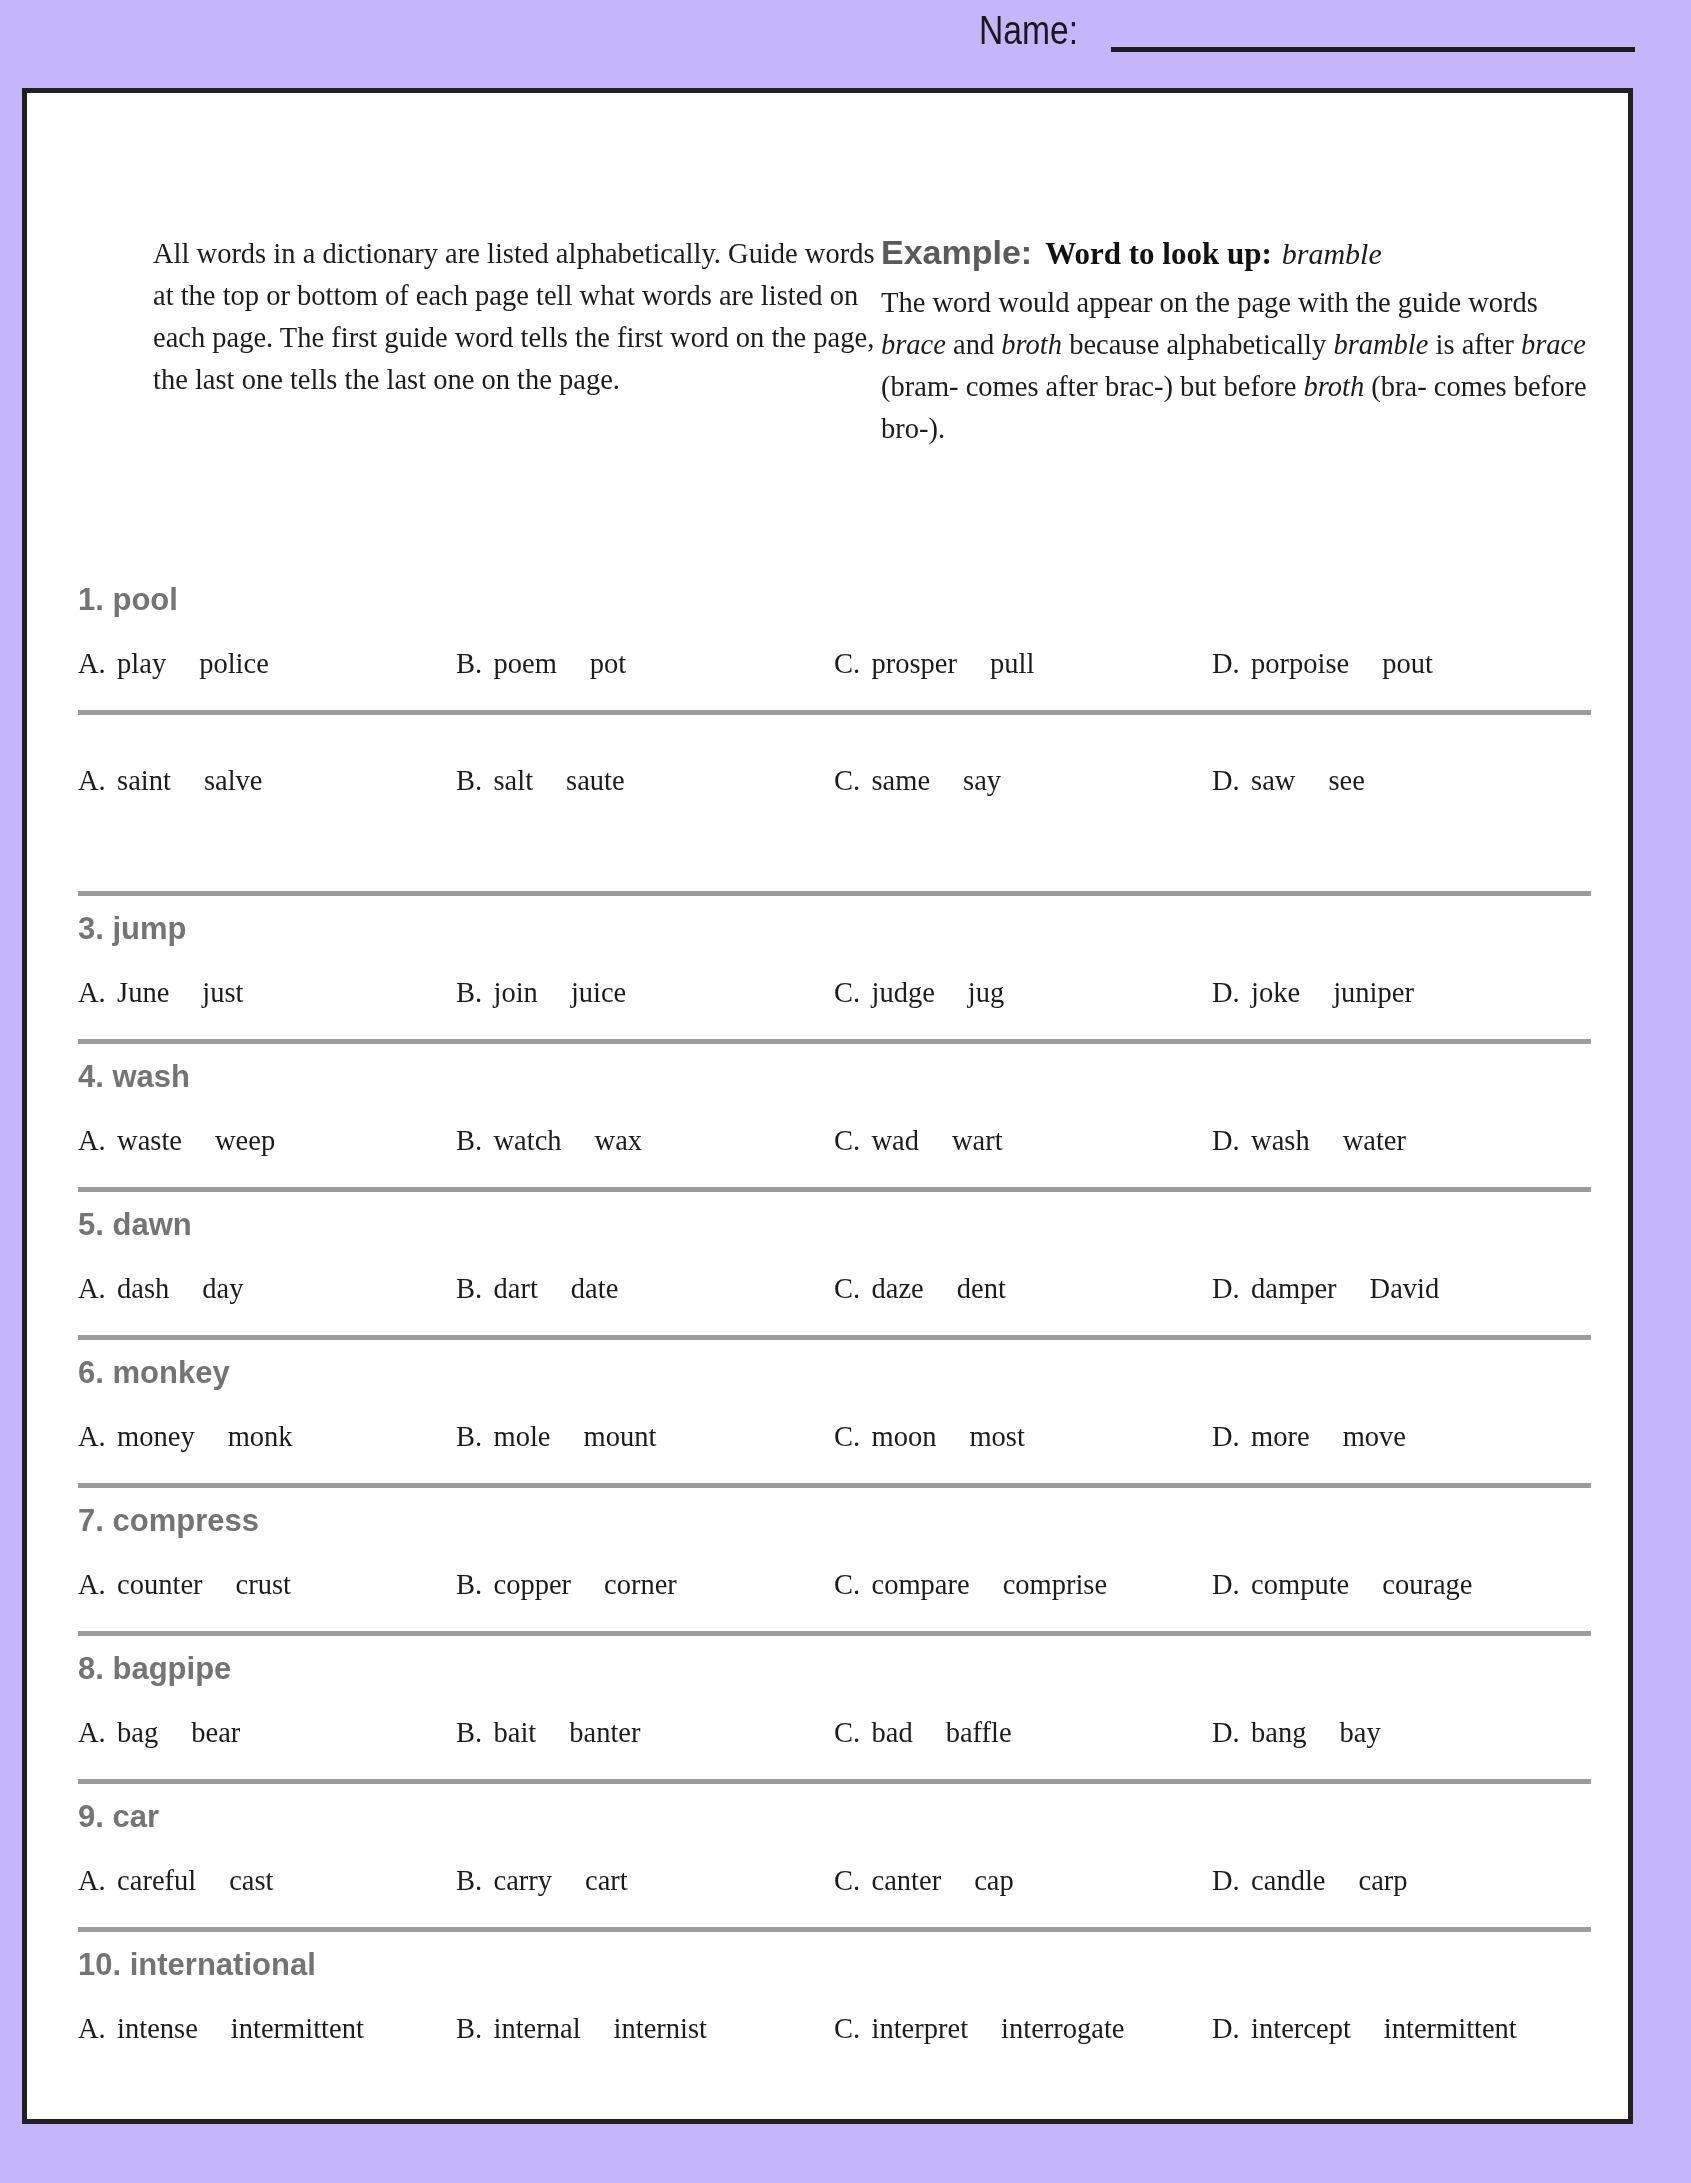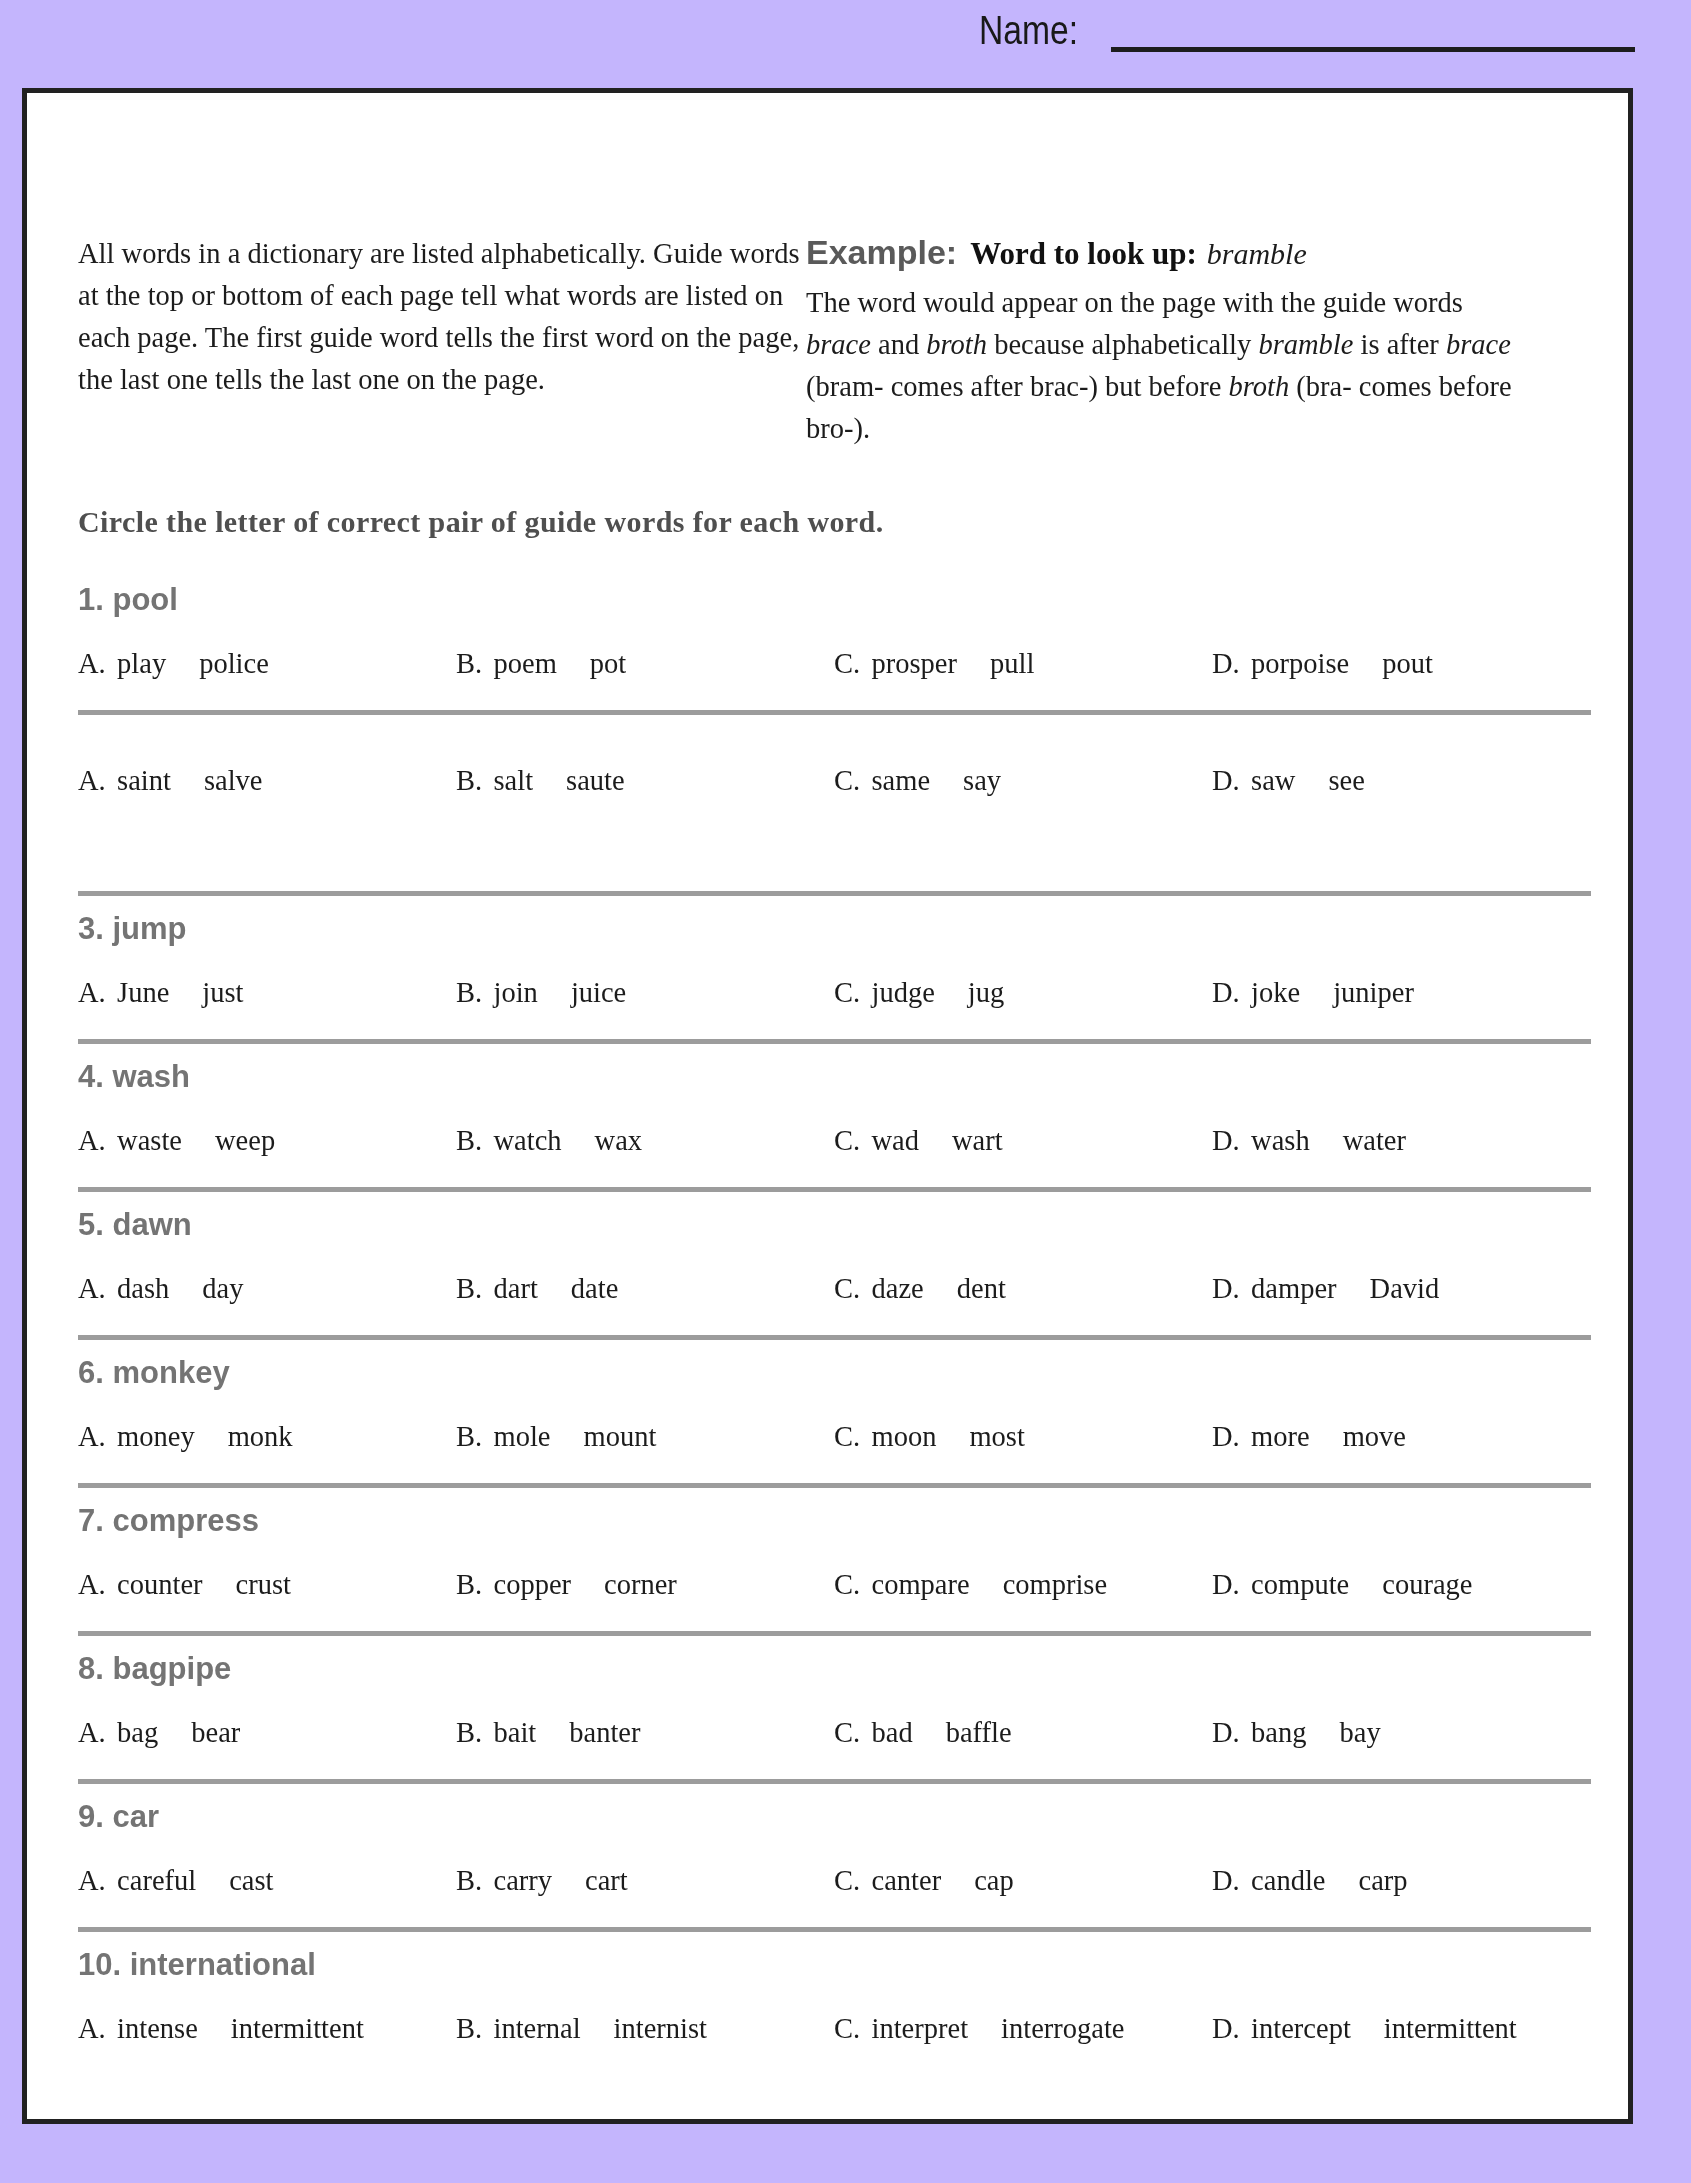--- a/index.html
+++ b/index.html
@@ -28,21 +28,21 @@
   .frame {
     position:absolute; left:22px; top:88px;
     width:1611px; height:2036px;
     border:5px solid #212121; box-sizing:border-box;
     background:#ffffff;
   }
 
   
   .top-row {
     position:absolute; left:51px; top:140px; width:1513px;
-    display:flex; justify-content:flex-start;
+    display:flex; justify-content:flex-end;
   }
   .intro {
     width:728px; margin:0;
     font-size:28.5px; line-height:42px; color:#1c1c1c;
   }
   .example { width:710px; }
   .example-head { margin:0 0 10px 0; line-height:1.15; }
   .ex-label {
     font-family:"Liberation Sans", sans-serif; font-weight:bold;
     font-size:34px; color:#5a5a5a; margin-right:13px;
@@ -95,21 +95,20 @@
       <p class="intro">All words in a dictionary are listed alphabetically. Guide words at the top or bottom of each page tell what words are listed on each page. The first guide word tells the first word on the page, the last one tells the last one on the page.</p>
 
       <div class="example">
         <div class="example-head">
           <span class="ex-label">Example:</span><span class="ex-lookup">Word to look up:</span><span class="ex-word">bramble</span>
         </div>
         <p class="example-body"><span>The word would appear on the page with the guide words </span><span class="italic">brace</span><span> and </span><span class="italic">broth</span><span> because alphabetically </span><span class="italic">bramble</span><span> is after </span><span class="italic">brace</span><span> (bram- comes after brac-) but before </span><span class="italic">broth</span><span> (bra- comes before bro-).</span></p>
       </div>
     </div>
 
-    <p class="instruction">Circle the letter of correct pair of guide words for each word.</p>
 
     <div id="questions">
   <section class="question">
     <h3 class="q-head">
       <span class="q-num">1.</span>
       <span class="q-word">pool</span>
     </h3>
     <div class="options">
       <div class="option">
         <span class="letter">A.</span>

